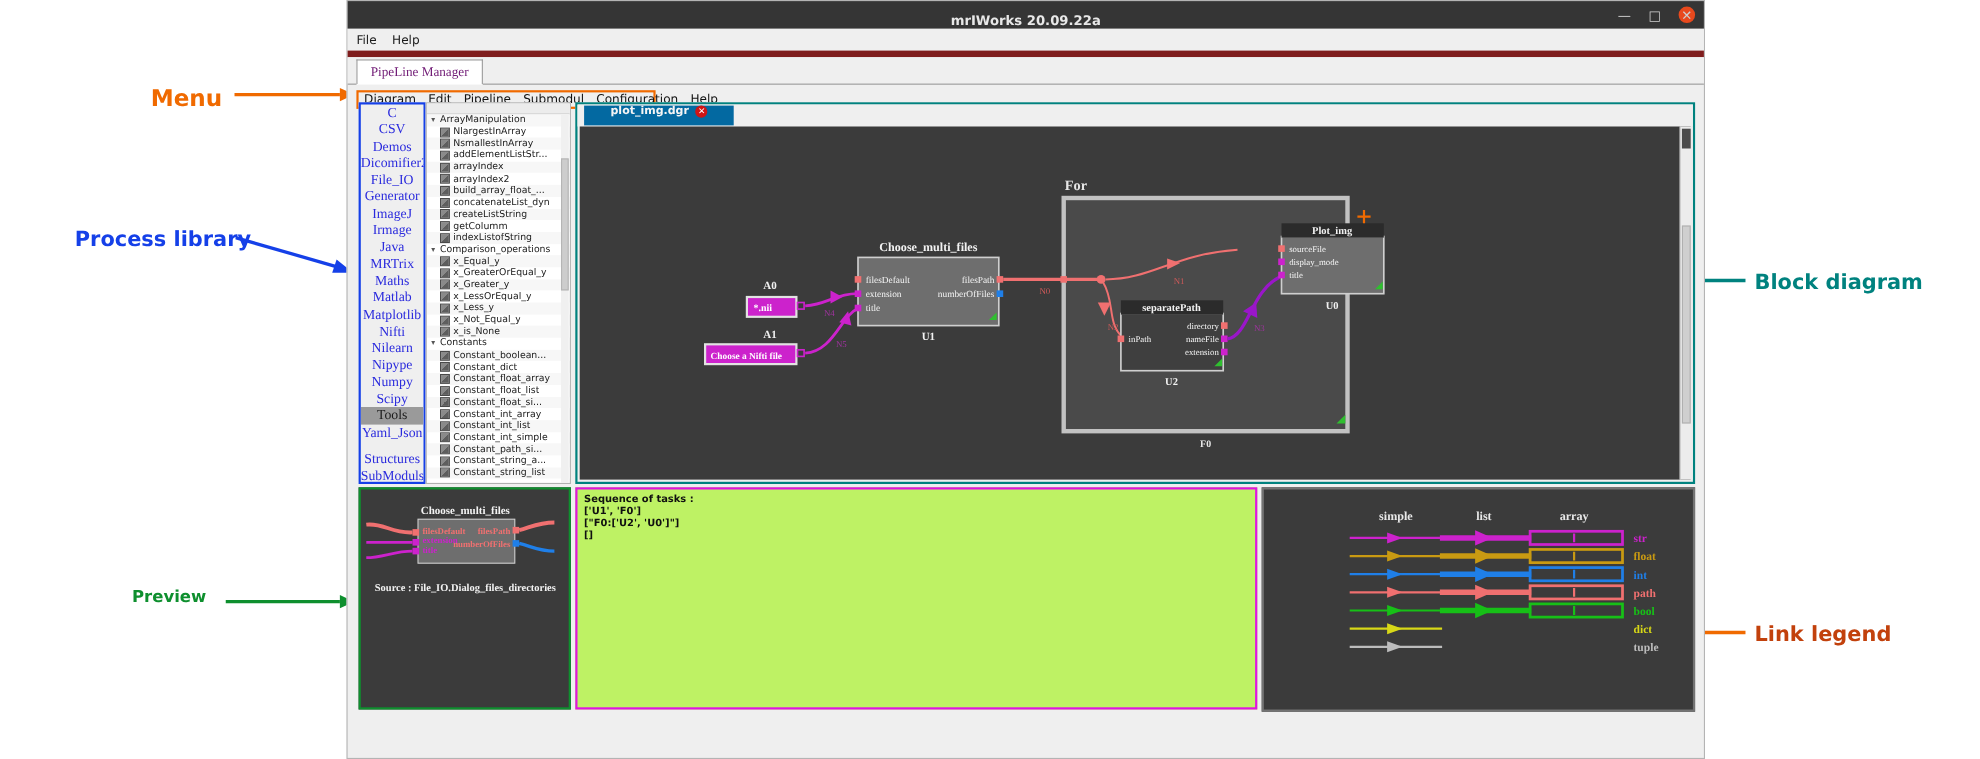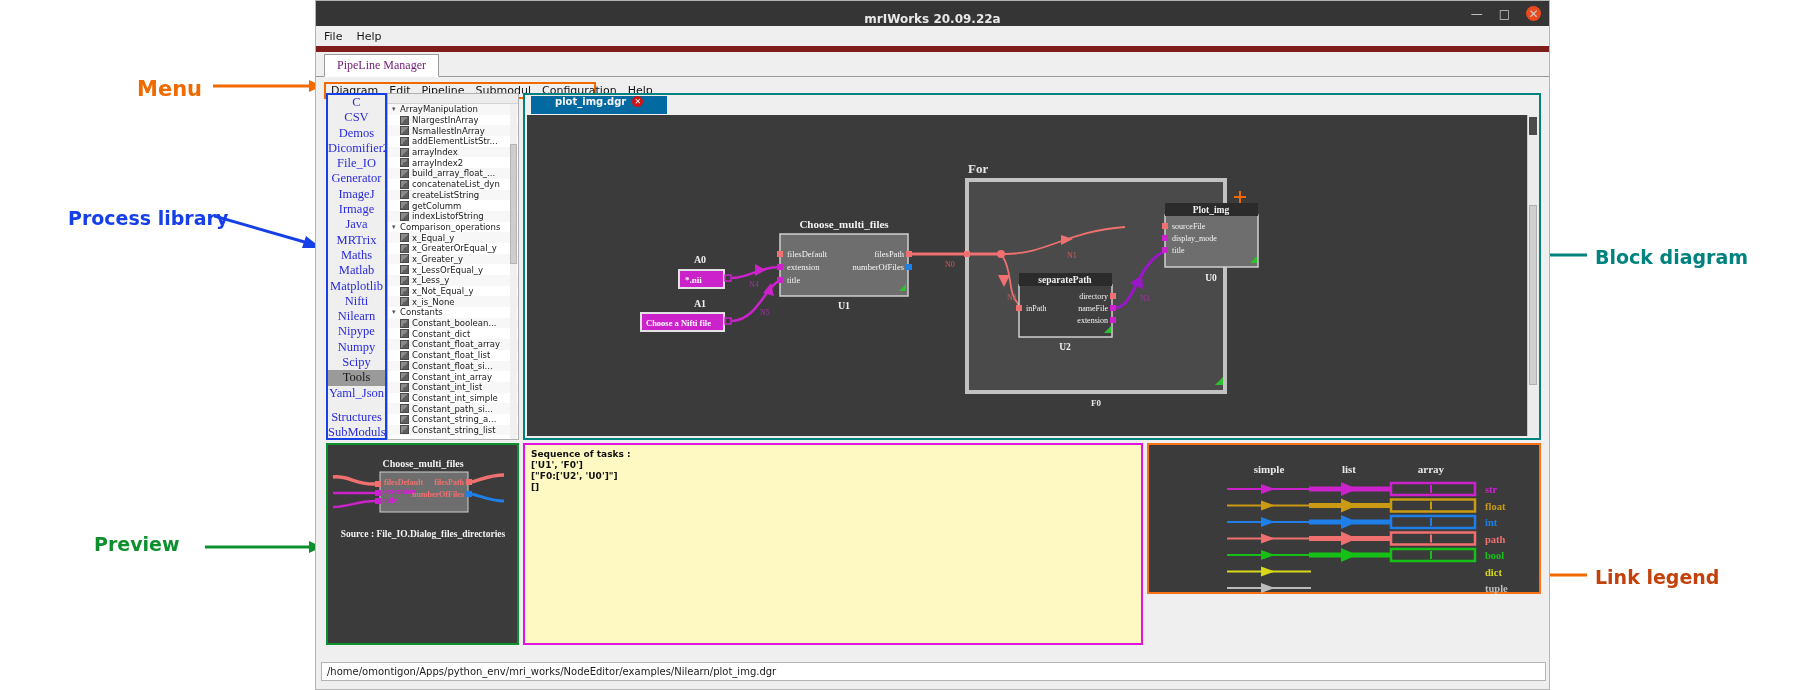--- a/index.html
+++ b/index.html
@@ -3,21 +3,21 @@
 <meta charset="utf-8">
 <style>
   html,body{margin:0;padding:0;background:#fff;}
   body{width:1800px;height:690px;position:relative;overflow:hidden;
        font-family:"DejaVu Sans",sans-serif;}
 
   
   .anno{position:absolute;font-weight:bold;white-space:nowrap;}
   .anno-menu{color:#f06a00;font-size:21px;left:137px;top:77px;}
   .anno-proc{color:#1540e8;font-size:19px;left:68px;top:207px;}
-  .anno-prev{color:#0e8f2e;font-size:19px;left:94px;top:533px;}
+  .anno-prev{color:#0e8f2e;font-size:15px;left:120px;top:533px;}
   .anno-block{color:#00827f;font-size:19px;left:1595px;top:246px;}
   .anno-link{color:#c2410c;font-size:19px;left:1595px;top:566px;}
   .arrow{position:absolute;}
 
   
   .window{position:absolute;left:315px;top:0;width:1235px;height:690px;
           background:#efefef;border:1px solid #b4b4b4;box-sizing:border-box;}
   .titlebar{height:25px;background:#353535;display:flex;align-items:flex-end;
             justify-content:center;position:relative;}
   .titlebar .tt{color:#e8e8e8;font-size:12px;font-weight:bold;}
@@ -91,29 +91,29 @@
   .canvas{position:absolute;left:2px;top:20px;right:2px;bottom:2px;background:#3b3b3b;
           overflow:hidden;}
   .csb-v{position:absolute;right:0;top:20px;bottom:2px;width:11px;background:#ececec;
          border-left:1px solid #c8c8c8;}
   .csb-v i{position:absolute;left:1px;top:2px;width:8px;height:18px;background:#4b4b4b;display:block;}
   .csb-v u{position:absolute;left:1px;top:90px;width:8px;height:180px;background:#cfcfcf;
            border:1px solid #b0b0b0;box-sizing:border-box;display:block;}
 
   
   .infoarea{position:absolute;left:202px;top:350px;width:620px;height:202px;
-            border:2px solid #e014e0;box-sizing:border-box;background:#fef9c3;}
+            border:2px solid #e014e0;box-sizing:border-box;background:#bef264;}
   .infotxt{position:absolute;left:6px;top:4px;font-size:9px;color:#101010;
            font-weight:bold;line-height:11px;font-family:"DejaVu Sans",sans-serif;}
   .infocenter{position:absolute;left:0;right:0;top:86px;text-align:center;
               color:#e014e0;font-size:19px;font-weight:bold;}
 
   
-  .legend{position:absolute;left:826px;top:350px;width:394px;height:151px;
-          border:2px solid #f97316;box-sizing:border-box;background:#3b3b3b;}
+  .legend{position:absolute;left:826px;top:350px;width:394px;height:204px;
+          border:2px solid #737373;box-sizing:border-box;background:#3b3b3b;}
 
   
   .statusbar{position:absolute;left:5px;bottom:8px;width:1225px;height:19px;
              background:#fff;border:1px solid #b4b4b4;box-sizing:border-box;
              display:flex;align-items:center;padding-left:5px;}
   .statusbar span{font-size:10px;color:#1a1a1a;}
 
   svg{display:block;}
   .nodetxt{font-family:"Liberation Serif",serif;}
 </style>
@@ -518,16 +518,13 @@
           <polygon points="112,121.5 126,126.5 112,131.5" fill="#d8d817"></polygon>
           <text x="336" y="130.5" fill="#d8d817" font-size="10.5" font-weight="bold" font-family="&quot;Liberation Serif&quot;,serif">dict</text>
           <line x1="78" y1="143" x2="162" y2="143" stroke="#bcbcbc" stroke-width="2"></line>
           <polygon points="112,138 126,143 112,148" fill="#bcbcbc"></polygon>
           <text x="336" y="147" fill="#bcbcbc" font-size="10.5" font-weight="bold" font-family="&quot;Liberation Serif&quot;,serif">tuple</text>
         </svg>
     </div>
 
   </div>
 
-  <div class="statusbar">
-    <span>/home/omontigon/Apps/python_env/mri_works/NodeEditor/examples/Nilearn/plot_img.dgr</span>
-  </div>
 </div>
 
 </body></html>

